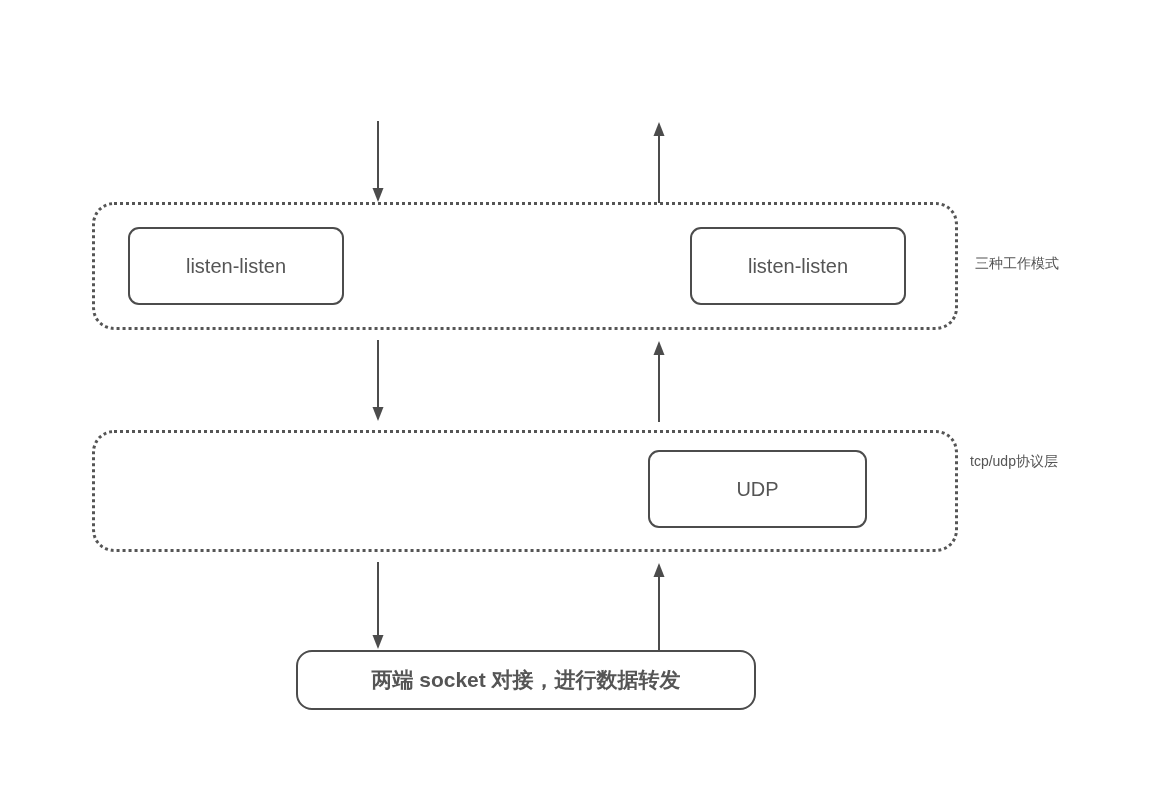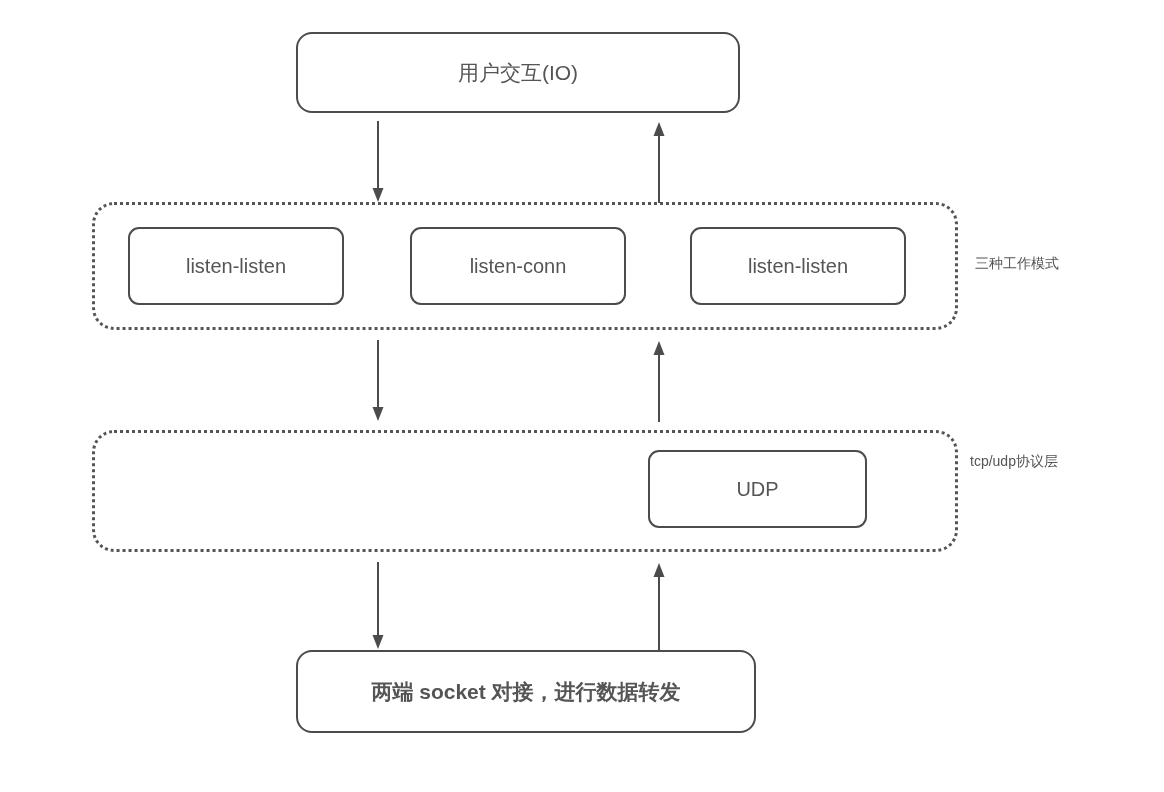--- a/index.html
+++ b/index.html
@@ -72,23 +72,20 @@
   .arrow svg {
     display: block;
     overflow: visible;
   }
 </style>
 </head>
 <body>
 
 <div id="canvas">
 
-  <div class="node node-lg" style="left:296px; top:32px; width:444px; height:81px;">
-    <span>用户交互(IO)</span>
-  </div>
 
   <div class="arrow" style="left:368px; top:121px; height:82px;">
     <svg width="20" height="82" viewBox="0 0 20 82">
       <line x1="10" y1="0" x2="10" y2="70" stroke="#4c4c4c" stroke-width="2"></line>
       <polygon points="10,81 4.5,67 15.5,67" fill="#4c4c4c"></polygon>
     </svg>
   </div>
 
   <div class="arrow" style="left:649px; top:121px; height:82px;">
     <svg width="20" height="82" viewBox="0 0 20 82">
@@ -96,23 +93,20 @@
       <polygon points="10,1 4.5,15 15.5,15" fill="#4c4c4c"></polygon>
     </svg>
   </div>
 
   <div class="group" style="left:92px; top:202px; width:866px; height:128px;"></div>
 
   <div class="node node-md" style="left:128px; top:227px; width:216px; height:78px;">
     <span>listen-listen</span>
   </div>
 
-  <div class="node node-md" style="left:410px; top:227px; width:216px; height:78px;">
-    <span>listen-conn</span>
-  </div>
 
   <div class="node node-md" style="left:690px; top:227px; width:216px; height:78px;">
     <span>listen-listen</span>
   </div>
 
   <div class="side-label" style="left:975px; top:256px;">三种工作模式</div>
 
   <div class="arrow" style="left:368px; top:340px; height:82px;">
     <svg width="20" height="82" viewBox="0 0 20 82">
       <line x1="10" y1="0" x2="10" y2="70" stroke="#4c4c4c" stroke-width="2"></line>
@@ -143,17 +137,17 @@
     </svg>
   </div>
 
   <div class="arrow" style="left:649px; top:562px; height:88px;">
     <svg width="20" height="88" viewBox="0 0 20 88">
       <line x1="10" y1="88" x2="10" y2="12" stroke="#4c4c4c" stroke-width="2"></line>
       <polygon points="10,1 4.5,15 15.5,15" fill="#4c4c4c"></polygon>
     </svg>
   </div>
 
-  <div class="node node-bold" style="left:296px; top:650px; width:460px; height:83px;">
+  <div class="node node-bold" style="left:296px; top:650px; width:460px; height:60px;">
     <span>两端 socket 对接，进行数据转发</span>
   </div>
 
 </div>
 
 </body></html>

